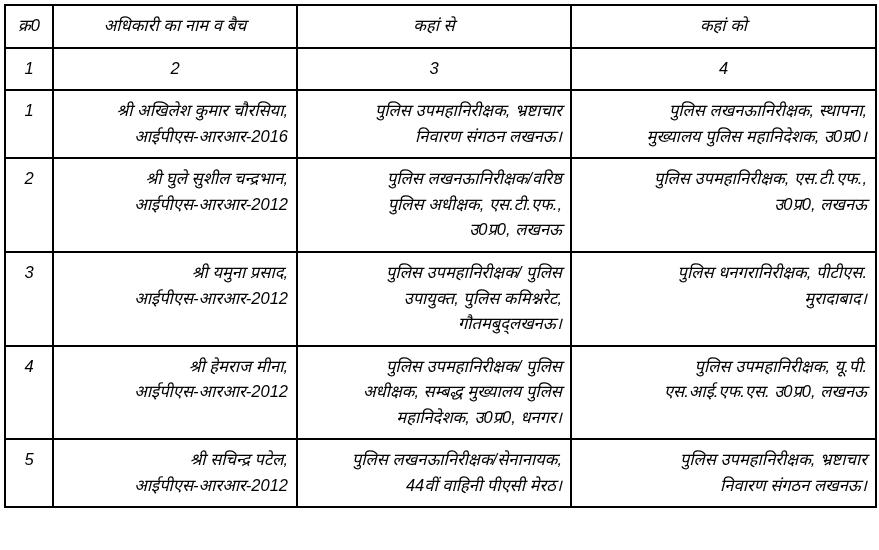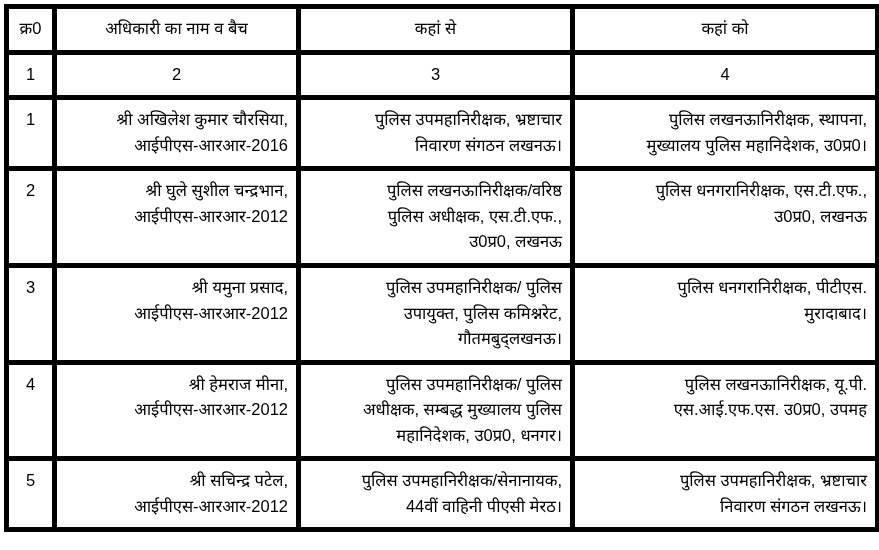--- a/index.html
+++ b/index.html
@@ -20,26 +20,27 @@
     box-sizing: border-box;
     padding: 4px 4px 0 4px;
   }
   table.transfer-table {
     border-collapse: collapse;
     width: 871px;
     table-layout: fixed;
     background: #fff;
   }
   table.transfer-table td, table.transfer-table th {
-    border: 5px solid #000000;
+    border: 2px solid #000000;
     vertical-align: top;
     padding: 7px 8px 8px 8px;
     font-size: 16.5px;
     line-height: 1.55;
     font-weight: normal;
+    font-style: italic;
   }
   col.c-sno   { width: 48px; }
   col.c-name  { width: 244px; }
   col.c-from  { width: 274px; }
   col.c-to    { width: 305px; }
 
   th.head-cell {
     text-align: center;
     font-weight: bold;
     font-size: 17px;
@@ -110,21 +111,21 @@
         <td class="text-cell">
           <span class="cell-line">श्री घुले सुशील चन्द्रभान,</span>
           <span class="cell-line">आईपीएस-आरआर-2012</span>
         </td>
         <td class="text-cell">
           <span class="cell-line">पुलिस लखनऊानिरीक्षक/वरिष्ठ</span>
           <span class="cell-line">पुलिस अधीक्षक, एस.टी.एफ.,</span>
           <span class="cell-line">उ0प्र0, लखनऊ</span>
         </td>
         <td class="text-cell">
-          <span class="cell-line">पुलिस धनगरानिरीक्षक, एस.टी.एफ.,</span>
+          <span class="cell-line">पुलिस उपमहानिरीक्षक, एस.टी.एफ.,</span>
           <span class="cell-line">उ0प्र0, लखनऊ</span>
         </td>
       </tr>
       <tr>
         <td class="sno-cell">3</td>
         <td class="text-cell">
           <span class="cell-line">श्री यमुना प्रसाद,</span>
           <span class="cell-line">आईपीएस-आरआर-2012</span>
         </td>
         <td class="text-cell">
@@ -142,32 +143,32 @@
         <td class="text-cell">
           <span class="cell-line">श्री हेमराज मीना,</span>
           <span class="cell-line">आईपीएस-आरआर-2012</span>
         </td>
         <td class="text-cell">
           <span class="cell-line">पुलिस उपमहानिरीक्षक/ पुलिस</span>
           <span class="cell-line">अधीक्षक, सम्बद्ध मुख्यालय पुलिस</span>
           <span class="cell-line">महानिदेशक, उ0प्र0, धनगर।</span>
         </td>
         <td class="text-cell">
-          <span class="cell-line">पुलिस लखनऊानिरीक्षक, यू.पी.</span>
-          <span class="cell-line">एस.आई.एफ.एस. उ0प्र0, उपमह</span>
+          <span class="cell-line">पुलिस उपमहानिरीक्षक, यू.पी.</span>
+          <span class="cell-line">एस.आई.एफ.एस. उ0प्र0, लखनऊ</span>
         </td>
       </tr>
       <tr>
         <td class="sno-cell">5</td>
         <td class="text-cell">
           <span class="cell-line">श्री सचिन्द्र पटेल,</span>
           <span class="cell-line">आईपीएस-आरआर-2012</span>
         </td>
         <td class="text-cell">
-          <span class="cell-line">पुलिस उपमहानिरीक्षक/सेनानायक,</span>
+          <span class="cell-line">पुलिस लखनऊानिरीक्षक/सेनानायक,</span>
           <span class="cell-line">44वीं वाहिनी पीएसी मेरठ।</span>
         </td>
         <td class="text-cell">
           <span class="cell-line">पुलिस उपमहानिरीक्षक, भ्रष्टाचार</span>
           <span class="cell-line">निवारण संगठन लखनऊ।</span>
         </td>
       </tr>
     </tbody>
   </table>
 </div>

